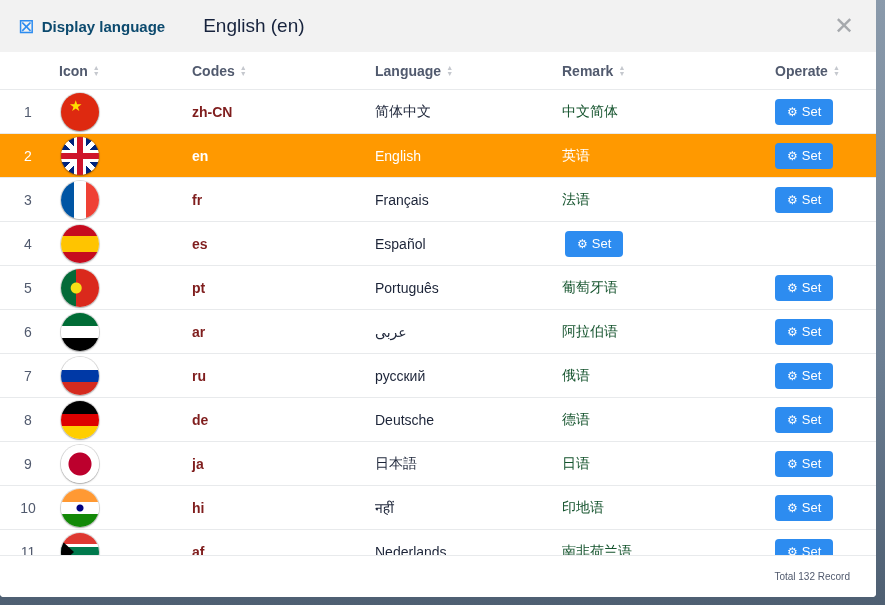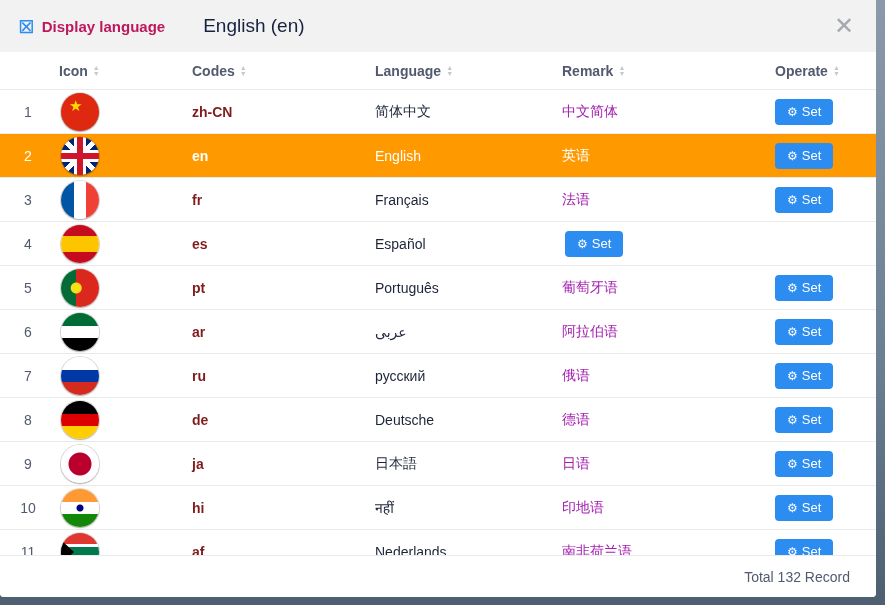--- a/index.html
+++ b/index.html
@@ -17,21 +17,21 @@
     overflow: hidden;
   }
   
   .dlg-header {
     height: 52px; flex: 0 0 52px;
     background: #f2f2f2;
     display: flex; align-items: center;
     padding: 0 18px;
   }
   .dlg-title-icon { color: #2d8cf0; font-size: 20px; margin-right: 7px; line-height: 1; }
-  .dlg-title { color: #be185d; font-size: 15px; font-weight: bold; }
+  .dlg-title { color: #0c4a6e; font-size: 15px; font-weight: bold; }
   .dlg-subtitle { color: #17233d; font-size: 19px; font-weight: 500; margin-left: 38px; }
   .dlg-close {
     margin-left: auto; color: #a6a9ad; font-size: 24px; line-height: 1;
     background: none; border: none; cursor: pointer; padding: 0 4px;
     font-family: "Liberation Sans", sans-serif;
   }
   
   .thead {
     height: 38px; flex: 0 0 38px;
     display: flex; align-items: center;
@@ -52,21 +52,21 @@
   .trow {
     display: flex; align-items: center;
     height: 44px;
     border-bottom: 1px solid #e8eaec;
     background: #ffffff;
     font-size: 14px; color: #515a6e;
     cursor: pointer;
   }
   .trow .c-code   { color: #7f1d1d; font-weight: bold; }
   .trow .c-lang   { color: #1c2438; }
-  .trow .c-remark { color: #a21caf; }
+  .trow .c-remark { color: #14532d; }
   .trow.selected,
   .trow.selected .c-code,
   .trow.selected .c-lang,
   .trow.selected .c-remark { background: #ff9900; color: #ffffff; }
   
   .flag {
     width: 38px; height: 38px; border-radius: 50%;
     display: inline-block; position: relative; overflow: hidden;
     box-shadow: 0 0 0 1px rgba(0,0,0,.12), 0 1px 2px rgba(0,0,0,.25);
     margin-left: 2px; flex: 0 0 38px;
@@ -113,21 +113,21 @@
     font-family: "Liberation Sans", sans-serif;
   }
   .set-btn .gear { font-size: 12px; line-height: 1; }
   
   .dlg-footer {
     height: 42px; flex: 0 0 42px;
     border-top: 1px solid #e8eaec;
     background: #ffffff;
     display: flex; align-items: center; justify-content: flex-end;
     padding-right: 26px;
-    font-size: 14px; color: #515a6e;
+    font-size: 10px; color: #515a6e;
   }
 </style>
 </head>
 <body>
 
 <div class="modal">
 
   <div class="dlg-header">
     <span class="dlg-title-icon">⊠</span>
     <span class="dlg-title">Display language</span>

